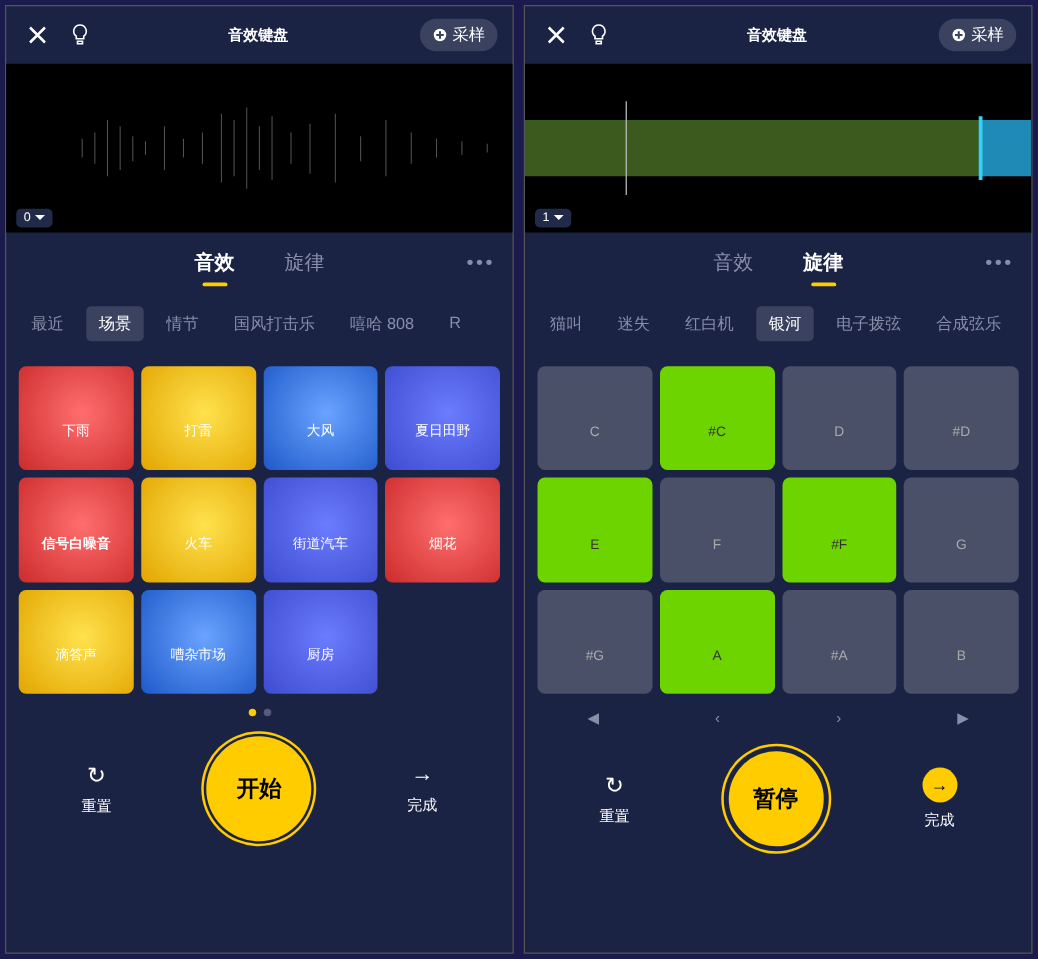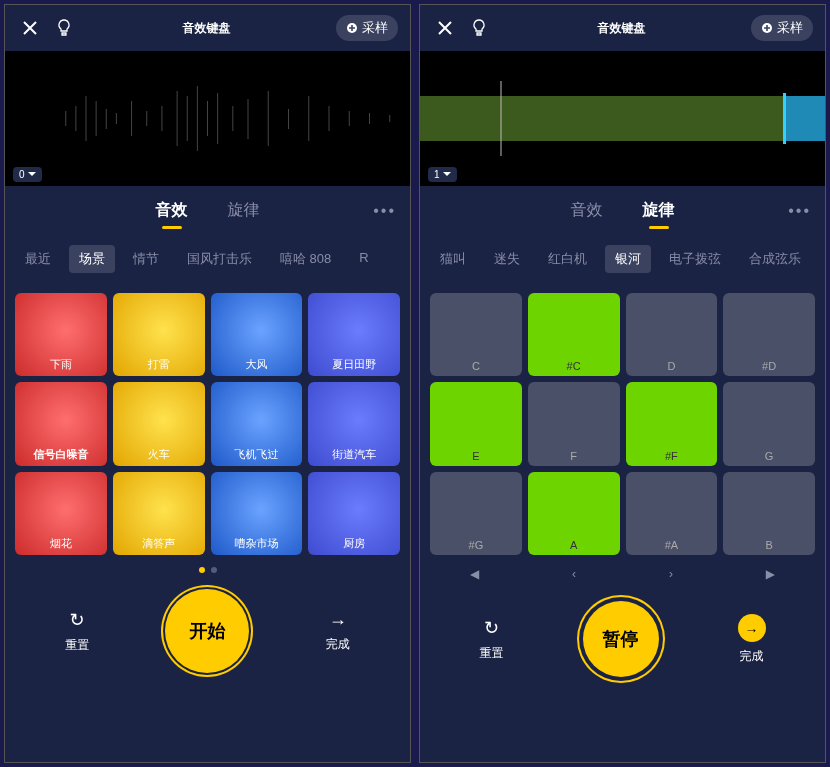--- a/index.html
+++ b/index.html
@@ -128,21 +128,21 @@
       grid-template-columns: repeat(4, 1fr);
       gap: 6px;
       padding: 10px 10px 6px;
     }
     .pad {
       aspect-ratio: 1.1/1;
       border-radius: 6px;
       display: flex;
       align-items: flex-end;
       justify-content: center;
-      padding-bottom: 4px;
+      padding-bottom: 24px;
       font-size: 11px;
       color: #fff;
       cursor: pointer;
       position: relative;
       text-align: right;
     }
     .pad.note {
       color: #aaa;
       background: #4a5068;
       justify-content: center;
@@ -276,21 +276,20 @@
       <div class="cat">嘻哈 808</div>
       <div class="cat">R</div>
     </div>
   <div class="pad-grid" id="pads-left">
       <div class="pad" style="background: radial-gradient(circle at 55% 45%, rgb(255, 110, 110), rgb(204, 43, 43));">下雨</div>
       <div class="pad" style="background: radial-gradient(circle at 55% 45%, rgb(255, 226, 77), rgb(226, 165, 0));">打雷</div>
       <div class="pad" style="background: radial-gradient(circle at 55% 45%, rgb(106, 163, 255), rgb(30, 89, 201));">大风</div>
       <div class="pad" style="background: radial-gradient(circle at 55% 45%, rgb(107, 124, 255), rgb(62, 75, 206));">夏日田野</div>
       <div class="pad" style="background: radial-gradient(circle at 55% 45%, rgb(255, 110, 110), rgb(204, 43, 43)); font-weight: bold;">信号白噪音</div>
       <div class="pad" style="background: radial-gradient(circle at 55% 45%, rgb(255, 226, 77), rgb(226, 165, 0));">火车</div>
-      <div class="pad" style="background: radial-gradient(circle at 55% 45%, rgb(106, 163, 255), rgb(30, 89, 201));">飞机飞过</div>
       <div class="pad" style="background: radial-gradient(circle at 55% 45%, rgb(107, 124, 255), rgb(62, 75, 206));">街道汽车</div>
       <div class="pad" style="background: radial-gradient(circle at 55% 45%, rgb(255, 110, 110), rgb(204, 43, 43));">烟花</div>
       <div class="pad" style="background: radial-gradient(circle at 55% 45%, rgb(255, 226, 77), rgb(226, 165, 0));">滴答声</div>
       <div class="pad" style="background: radial-gradient(circle at 55% 45%, rgb(106, 163, 255), rgb(30, 89, 201));">嘈杂市场</div>
       <div class="pad" style="background: radial-gradient(circle at 55% 45%, rgb(107, 124, 255), rgb(62, 75, 206));">厨房</div>
     </div>
   <div class="dots-pager">
     <div class="dot active"></div>
     <div class="dot"></div>
   </div>

